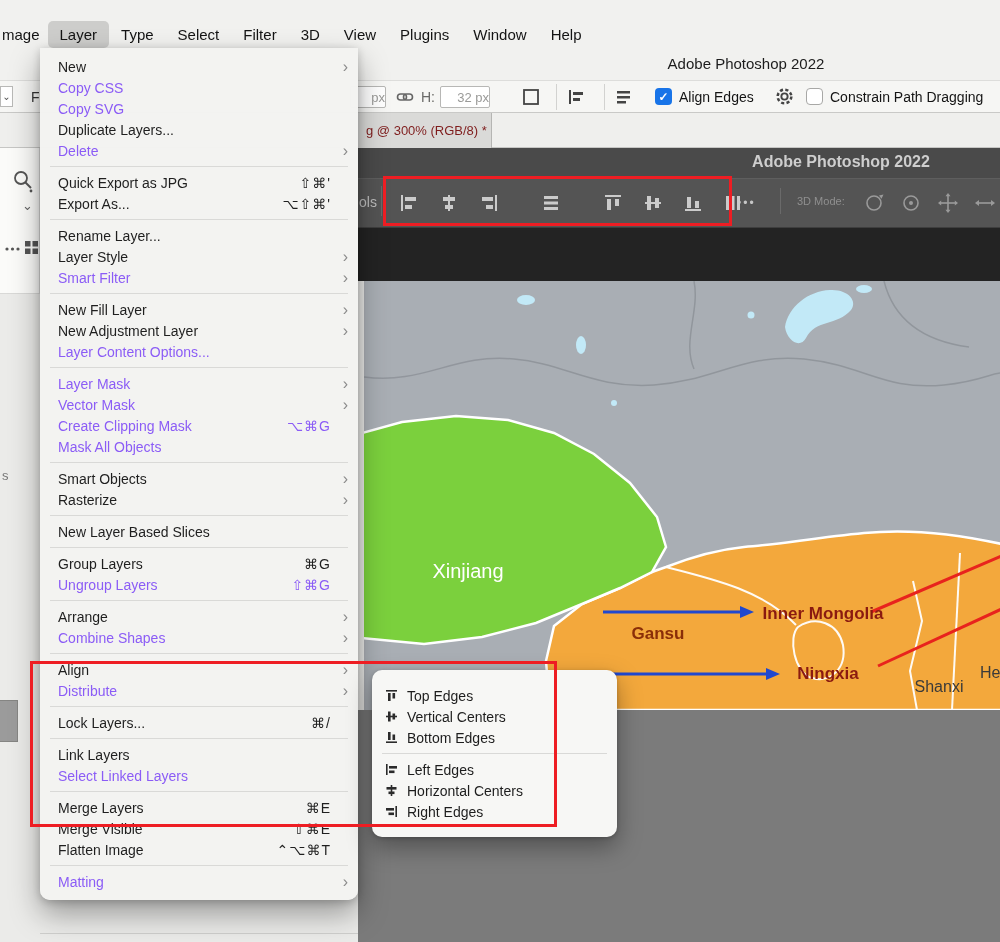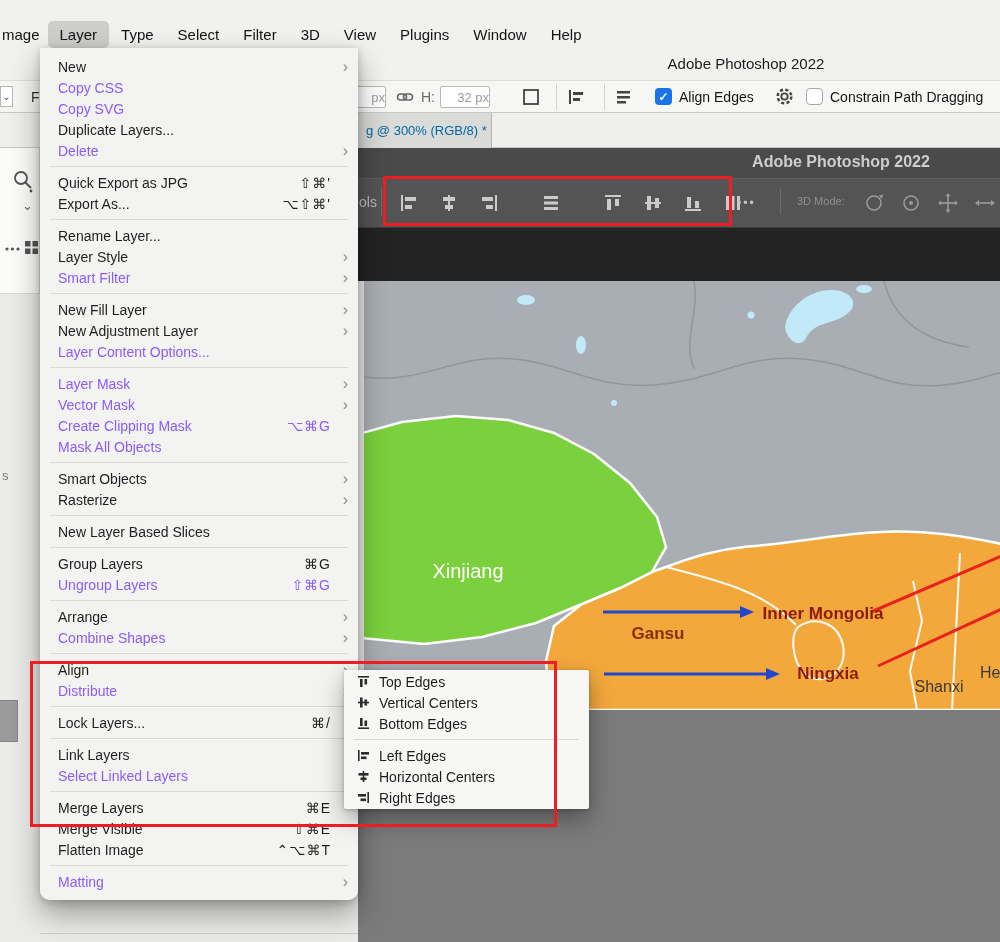--- a/index.html
+++ b/index.html
@@ -25,21 +25,21 @@
   .lbl.dark{color:#141414}
   .vsep{position:absolute;top:84px;width:1px;height:26px;background:#d2d2d0}
   .cb{position:absolute;width:17px;height:17px;border-radius:4px;display:flex;align-items:center;justify-content:center}
   .cb.on{background:#1874e8}
   .cb.on span{color:#fff;font-size:12px;font-weight:bold;line-height:1}
   .cb.off{background:#fff;border:1px solid #a8a8a6}
   .oicon{position:absolute}
 
   
   .tabrow{position:absolute;left:0;top:113px;width:100%;height:35px;background:#efefed;border-bottom:1px solid #c6c6c4}
-  .doc-tab{position:absolute;left:340px;top:113px;width:152px;height:35px;background:#dadad8;border-right:1px solid #b5b5b3;display:flex;align-items:center;padding-left:26px;font-size:13px;color:#0369a1;white-space:nowrap;overflow:hidden}
+  .doc-tab{position:absolute;left:340px;top:113px;width:152px;height:35px;background:#dadad8;border-right:1px solid #b5b5b3;display:flex;align-items:center;padding-left:26px;font-size:13px;color:#7f1d1d;white-space:nowrap;overflow:hidden}
 
   
   .ps-title{position:absolute;left:358px;top:148px;width:642px;height:30px;background:#4a4a4a}
   .ps-title-text{position:absolute;left:735px;top:153px;width:212px;text-align:center;font-size:16px;font-weight:bold;color:#cecece}
   .ps-toolbar{position:absolute;left:358px;top:178px;width:642px;height:50px;background:#545454;border-top:1px solid #5e5e5e;border-bottom:1px solid #3e3e3e}
   .tb-ols{position:absolute;left:359px;top:194px;font-size:14px;color:#bdbdbd}
   .tb-sep{position:absolute;width:1px;background:#6a6a6a}
   .tb-icons{position:absolute;left:397px;top:181px;height:44px;display:flex;align-items:center;gap:16px;z-index:5}
   .tb-gap{width:6px}
   .tbi{width:24px;height:24px;display:block}
@@ -62,21 +62,21 @@
   
   .layer-menu{position:absolute;left:40px;top:48px;width:318px;padding:8px 0;background:rgba(243,243,241,0.98);border-radius:0 0 10px 10px;box-shadow:0 14px 30px rgba(0,0,0,.35),0 2px 8px rgba(0,0,0,.2);z-index:40}
   .mi{display:flex;align-items:center;height:21px;padding:0 10px 0 18px;font-size:14px;color:#1f1f1f;white-space:nowrap}
   .mi .ml{flex:1}
   .mi .ms{color:#1f1f1f;margin-right:8px;letter-spacing:1px}
   .mi .mc{color:#8c8c8c;font-size:16px;width:9px;text-align:right;line-height:1}
   .mi.dis .ml,.mi.dis .ms{color:#8b5cf6}
   .msep{height:1px;background:#d9d9d7;margin:5px 10px}
 
   
-  .submenu{position:absolute;left:344px;top:670px;width:245px;padding:1px 0;background:#f7f7f5;border-radius:2px;box-shadow:0 10px 24px rgba(0,0,0,.35),0 1px 4px rgba(0,0,0,.2);z-index:45}
+  .submenu{position:absolute;left:372px;top:670px;width:245px;padding:15px 0;background:#f7f7f5;border-radius:10px;box-shadow:0 10px 24px rgba(0,0,0,.35),0 1px 4px rgba(0,0,0,.2);z-index:45}
   .si{display:flex;align-items:center;height:21px;padding:0 12px;font-size:14px;color:#1d1d1d;gap:8px;white-space:nowrap}
   .si svg{width:15px;height:15px;flex:none}
   .ssep{height:1px;background:#d9d9d7;margin:5px 10px}
 
   
   .red-box{position:absolute;border:3px solid #ee1d23;z-index:60;pointer-events:none}
   #red-toolbar{left:383px;top:176px;width:349px;height:50px}
   #red-menu{left:30px;top:661px;width:527px;height:166px}
 </style>
 </head>

